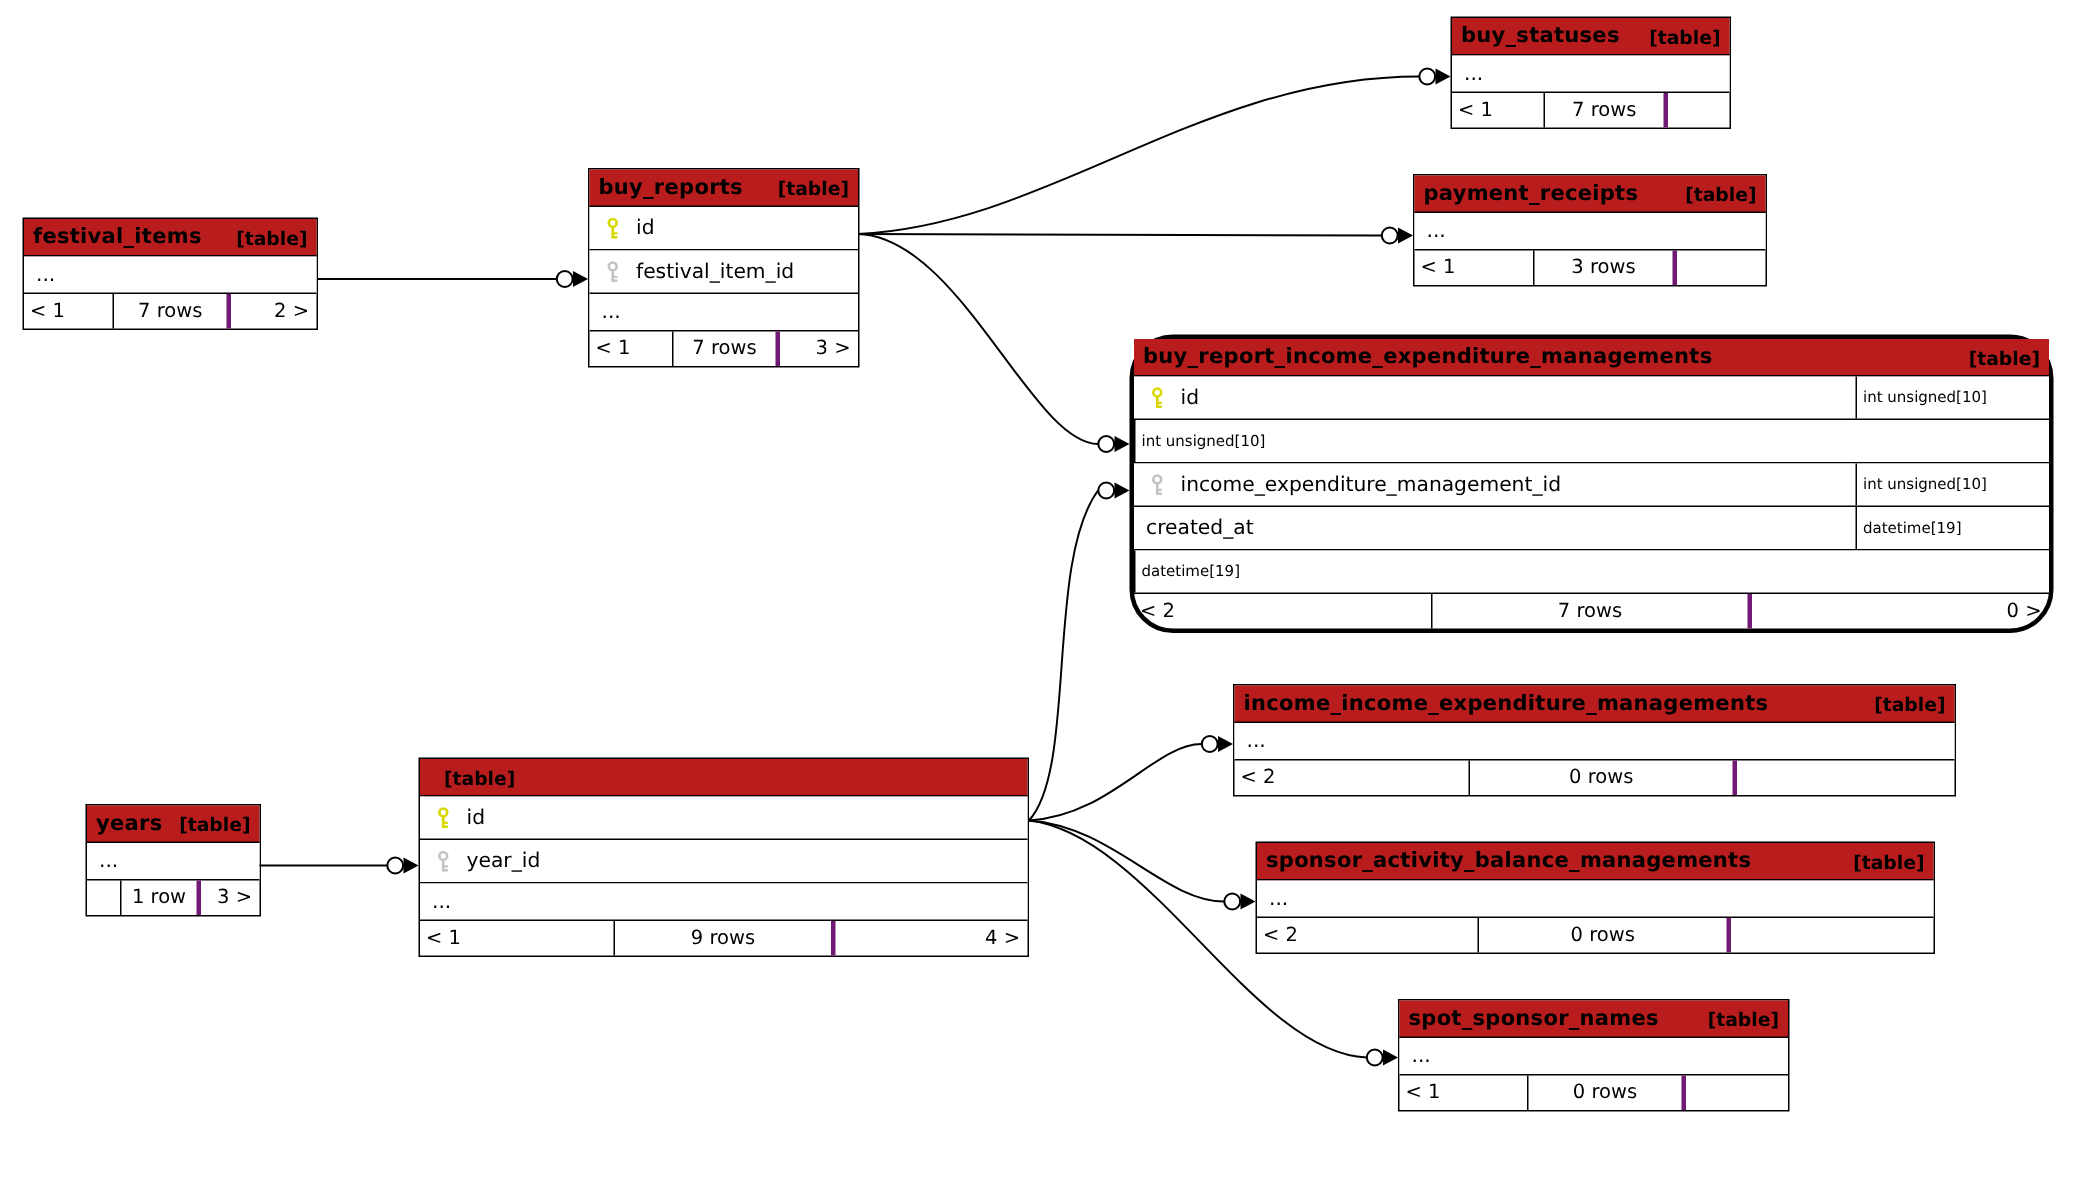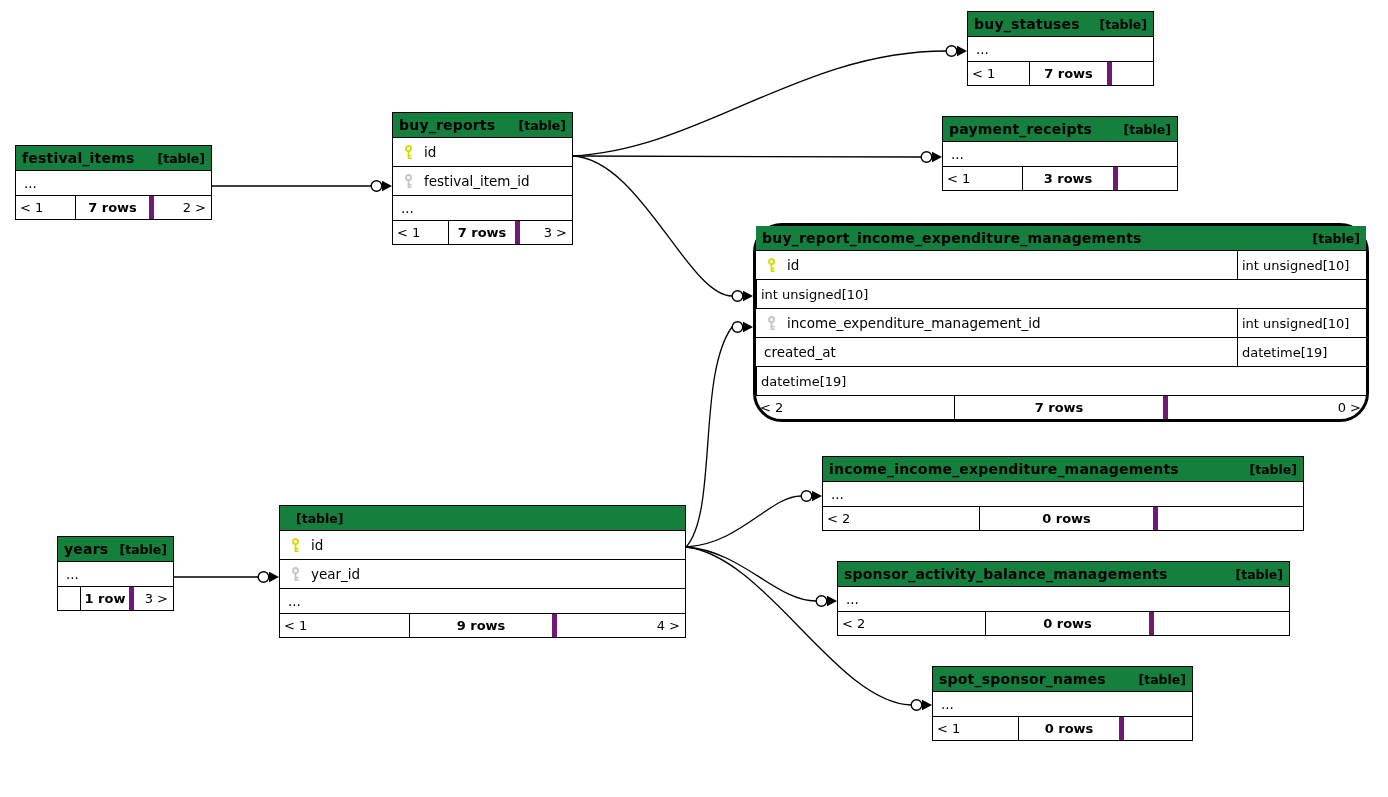--- a/index.html
+++ b/index.html
@@ -1,33 +1,33 @@
 <!DOCTYPE html>
 <html><head>
 <meta charset="utf-8">
 <style>
   html,body{margin:0;padding:0;background:#fff;}
   body{width:1388px;height:797px;position:relative;font-family:"DejaVu Sans",sans-serif;color:#000;overflow:hidden;}
   #diagram{position:absolute;left:0;top:0;width:1388px;height:797px;}
   svg.edges{position:absolute;left:0;top:0;width:1388px;height:797px;pointer-events:none;z-index:5;}
   .tbl{position:absolute;background:#fff;border:1.5px solid #000;box-sizing:border-box;z-index:2;}
   .tbl.emph{border-width:3px;}
-  .tbl-header{background:#15803d;border-bottom:1.5px solid #000;display:flex;justify-content:space-between;align-items:center;height:24px;padding:12px 6px;box-sizing:border-box;white-space:nowrap;cursor:pointer;}
+  .tbl-header{background:#b91c1c;border-bottom:1.5px solid #000;display:flex;justify-content:space-between;align-items:center;height:24px;padding:12px 6px;box-sizing:border-box;white-space:nowrap;cursor:pointer;}
   .tbl-name{font-weight:bold;font-size:14px;letter-spacing:0.2px;}
   .tbl-tag{font-size:12.5px;margin-left:10px;font-weight:bold;}
   .tbl-row{display:flex;align-items:stretch;height:29px;border-bottom:1px solid #000;box-sizing:border-box;font-size:13.5px;background:#fff;}
   .tbl-row.dots{height:25px;}
   .row-main{flex:1;display:flex;align-items:center;padding-left:8px;min-width:0;}
   .key-slot{width:14px;display:inline-flex;align-items:center;justify-content:center;margin-right:9px;flex:none;}
   .col-name{white-space:nowrap;overflow:hidden;}
-  .col-type{border-left:1px solid #000;display:flex;align-items:center;padding-left:4px;font-size:13px;box-sizing:border-box;flex:none;white-space:nowrap;}
+  .col-type{border-left:1px solid #000;display:flex;align-items:center;padding-left:4px;font-size:10px;box-sizing:border-box;flex:none;white-space:nowrap;}
   .tbl-footer{display:flex;height:23px;font-size:13px;box-sizing:border-box;}
   .tbl-footer .fc{display:flex;align-items:center;box-sizing:border-box;white-space:nowrap;}
   .fc-l{justify-content:flex-start;padding-left:4px;}
-  .fc-c{justify-content:center;border-left:1px solid #000;border-right:5px solid #701a75;font-weight:bold;}
+  .fc-c{justify-content:center;border-left:1px solid #000;border-right:3px solid #701a75;}
   .fc-r{justify-content:flex-end;padding-right:5px;}
   .note{position:absolute;left:15px;top:766px;font-size:13.5px;z-index:2;margin-top:32px;}
 </style>
 </head>
 <body>
 
 <div id="diagram">
   <svg class="edges" width="1388" height="797" viewBox="0 0 1388 797" xmlns="http://www.w3.org/2000/svg">
       <g>
         <path d="M 212 186 L 371 186" fill="none" stroke="#000000" stroke-width="1.3"></path>

